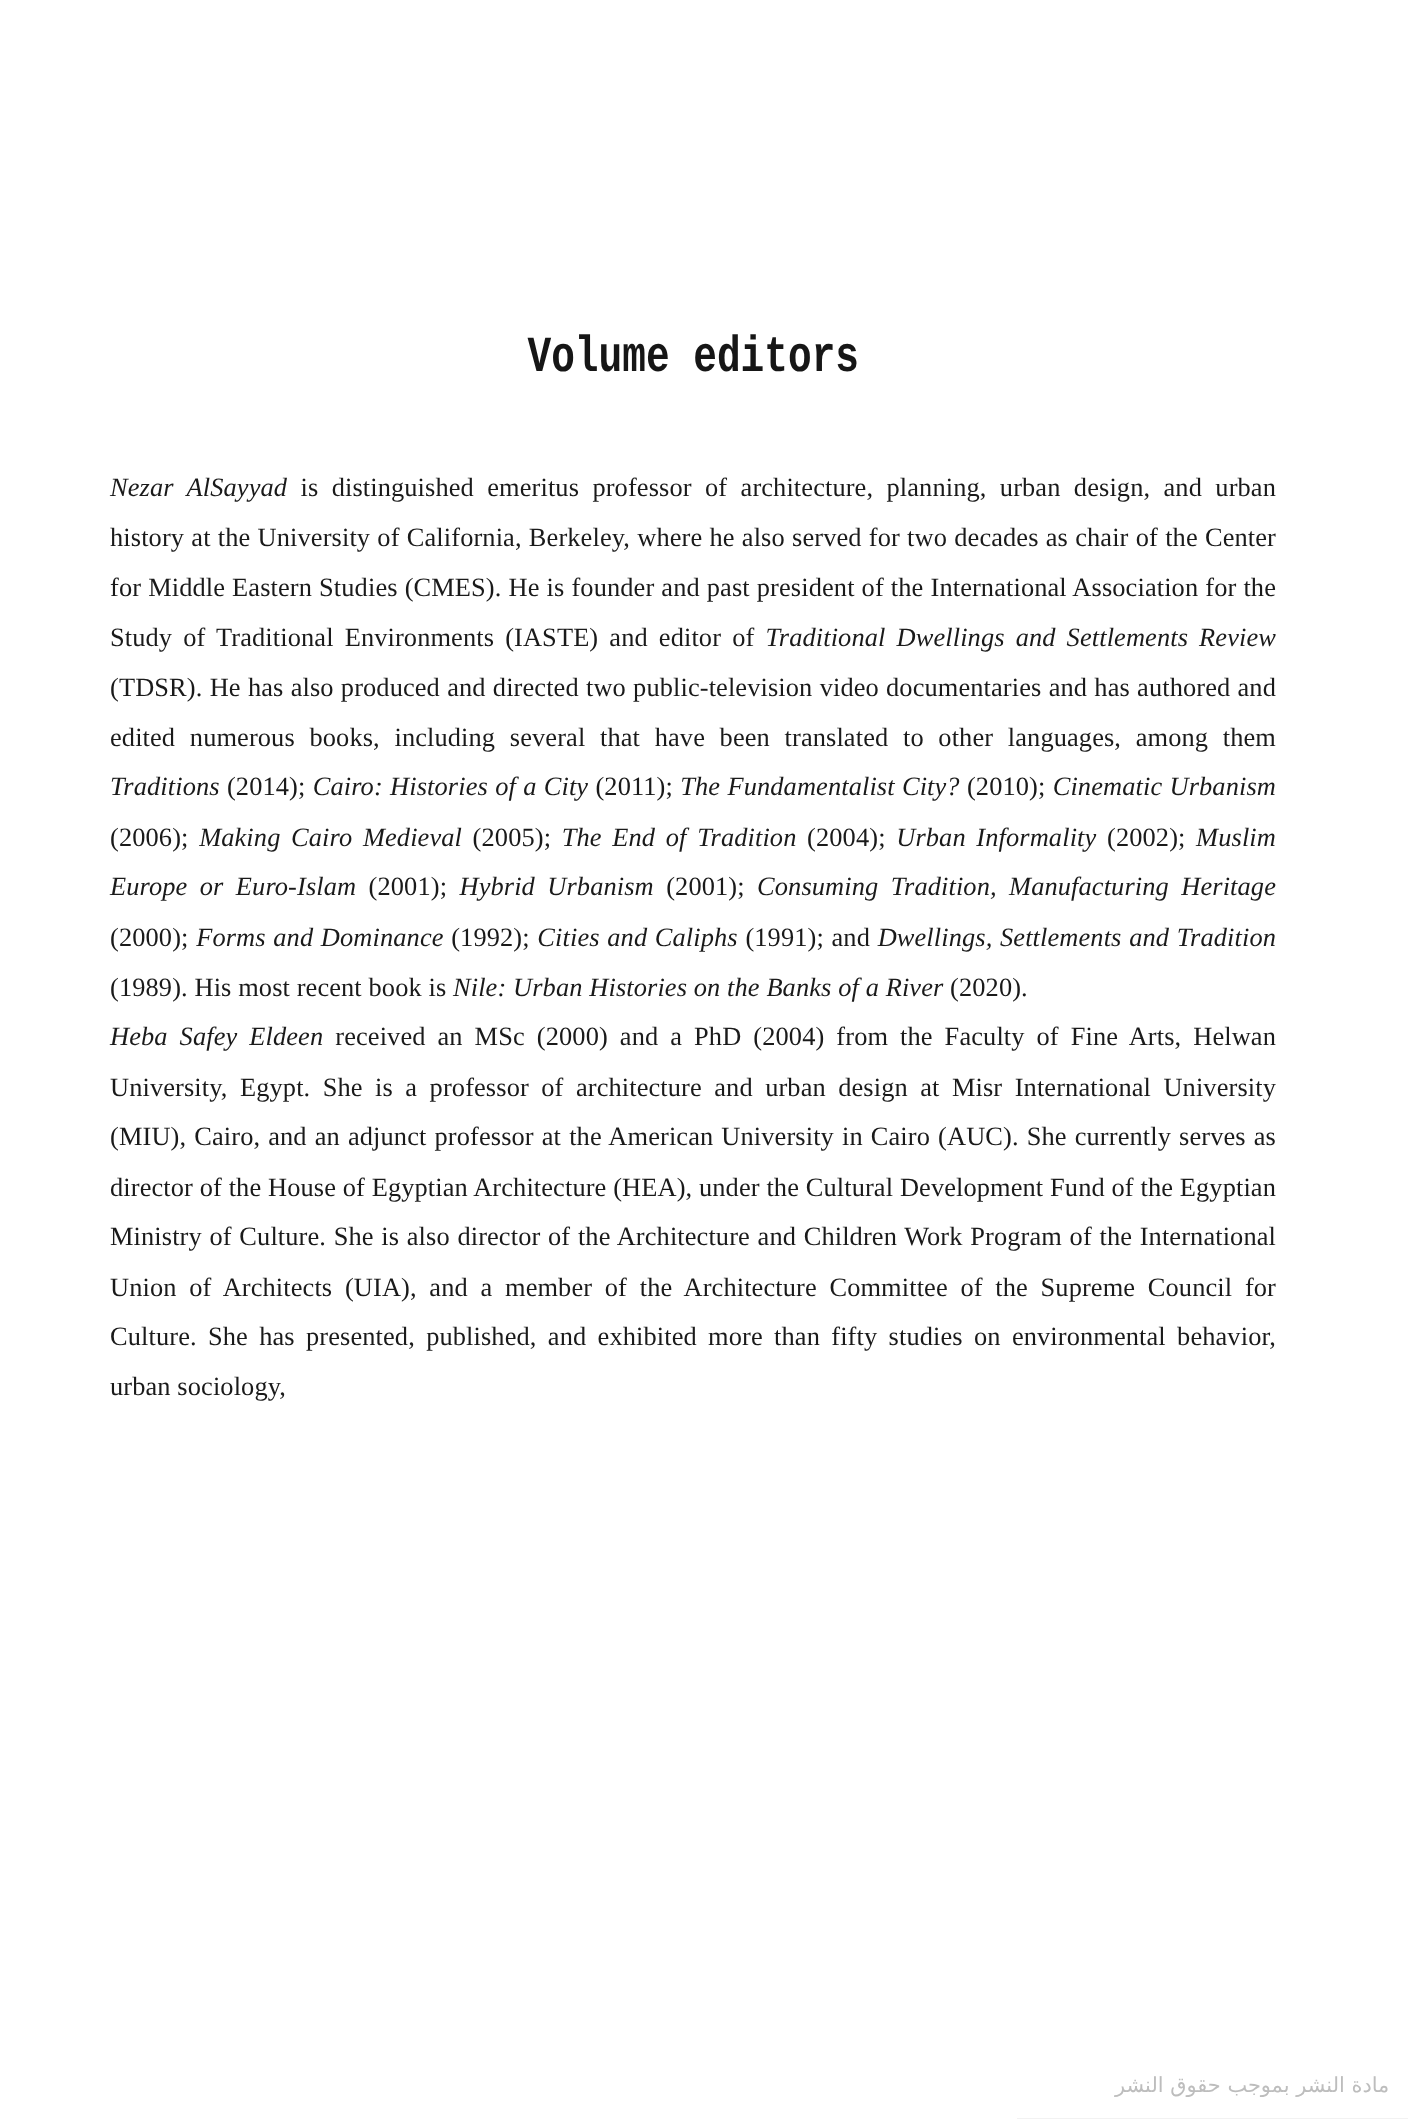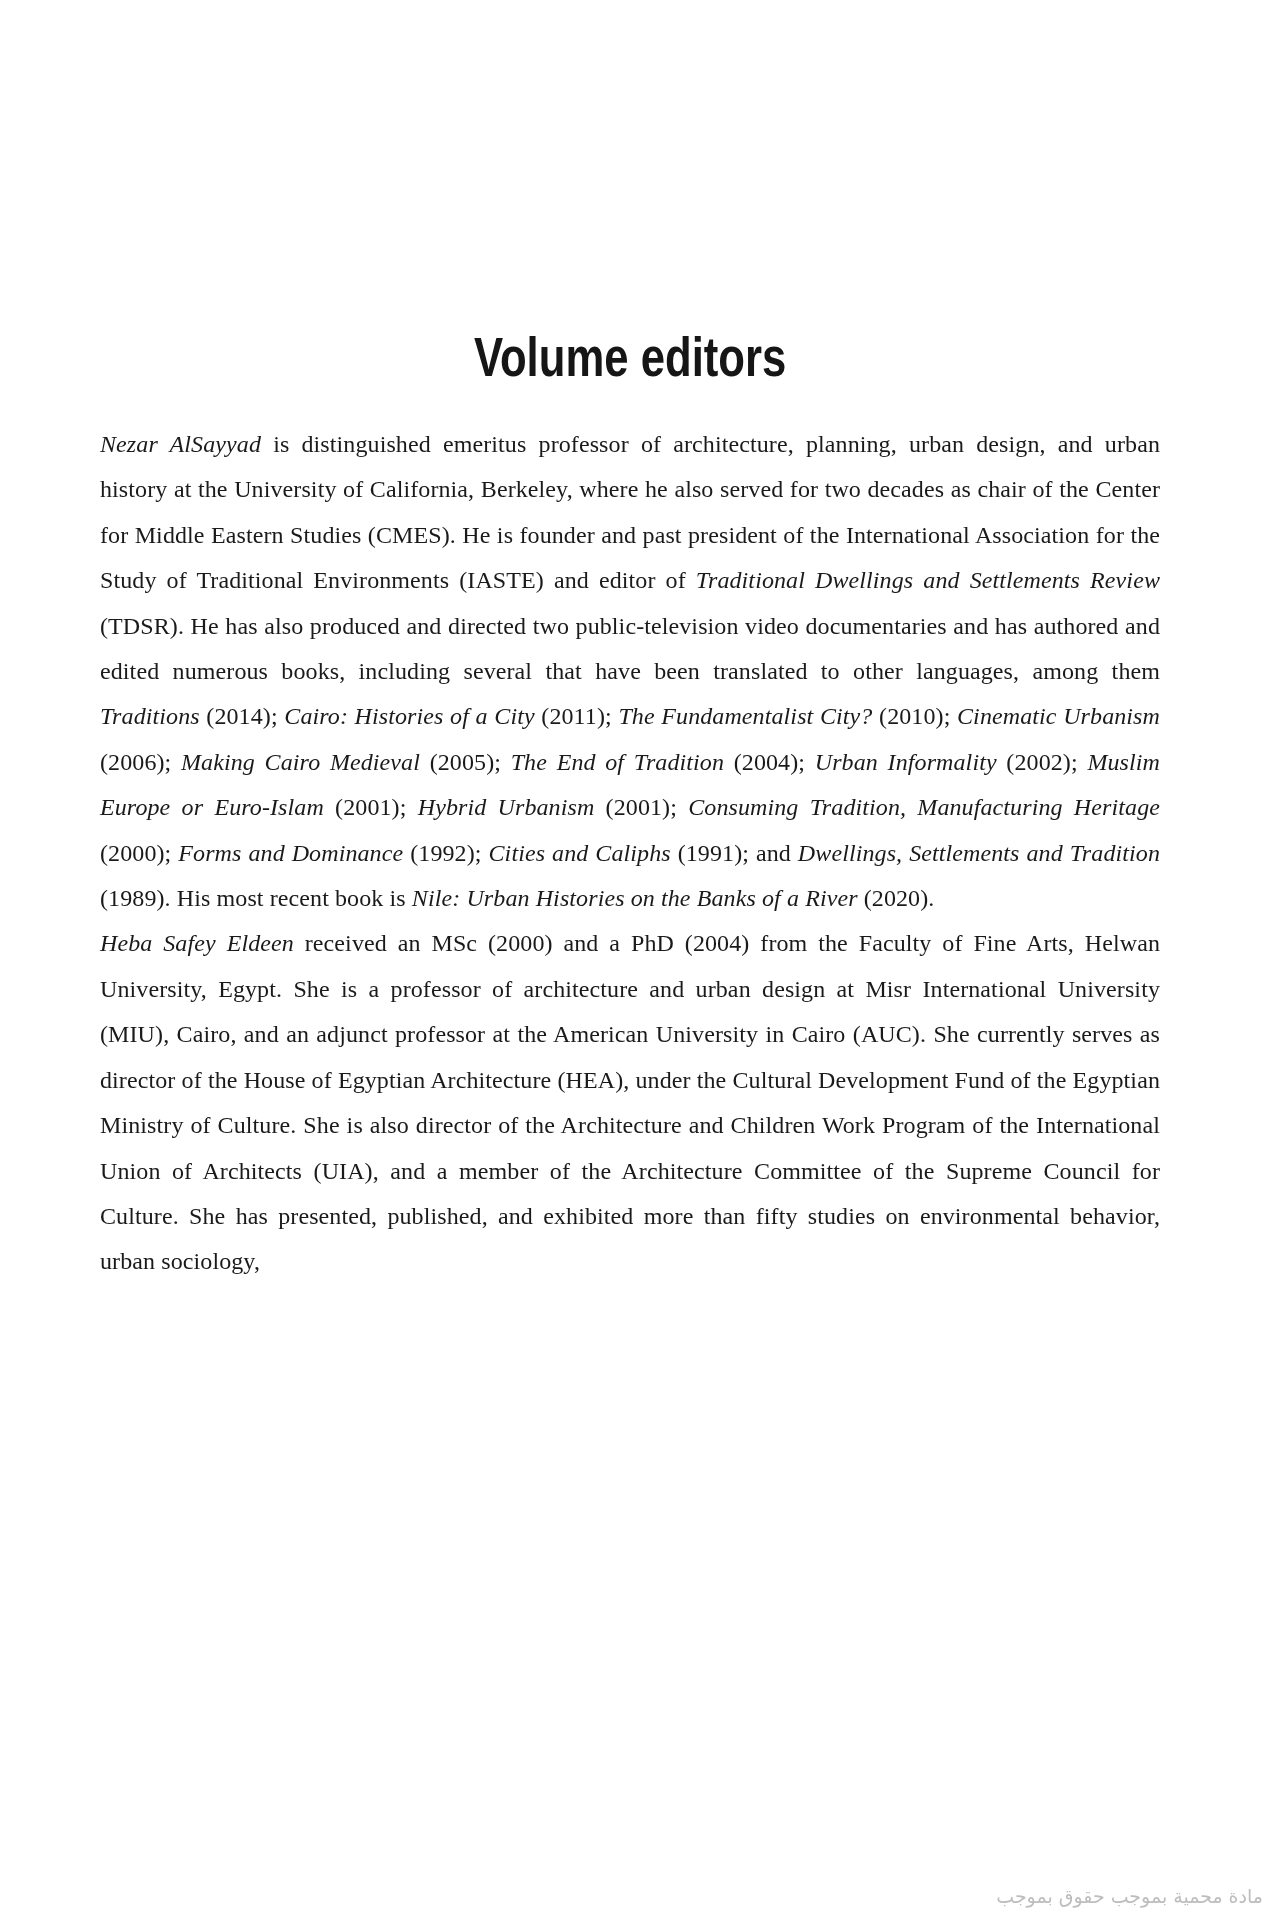--- a/index.html
+++ b/index.html
@@ -12,27 +12,27 @@
     width: 1280px;
     height: 1926px;
     margin: 0 auto;
     background: #ffffff;
     overflow: hidden;
     font-family: "Liberation Serif", serif;
     color: #1a1a1a;
   }
   .title {
     position: absolute;
-    top: 288px;
+    top: 264px;
     left: 100px;
     width: 1060px;
     text-align: center;
-    font-family: Liberation Sans, sans-serif;
+    font-family: Liberation Mono, monospace;
     font-weight: bold;
-    font-size: 56px;
+    font-size: 46px;
     line-height: 61px;
     color: #161616;
     white-space: nowrap;
   }
   .title .condense {
     display: inline-block;
     transform: scaleX(0.78);
     transform-origin: 50% 50%;
   }
   .bios {
@@ -67,14 +67,14 @@
 <body>
 
 <div class="page">
   <h1 class="title"><span class="condense">Volume editors</span></h1>
 
   <div class="bios">
       <div class="para"><i>Nezar AlSayyad</i><span> is distinguished emeritus professor of architecture, planning, urban design, and urban history at the University of California, Berkeley, where he also served for two decades as chair of the Center for Middle Eastern Studies (CMES). He is founder and past president of the International Association for the Study of Traditional Environments (IASTE) and editor of </span><i>Traditional Dwellings and Settlements Review</i><span> (TDSR). He has also produced and directed two public-television video documentaries and has authored and edited numerous books, including several that have been translated to other languages, among them </span><i>Traditions</i><span> (2014); </span><i>Cairo: Histories of a City</i><span> (2011); </span><i>The Fundamentalist City?</i><span> (2010); </span><i>Cinematic Urbanism</i><span> (2006); </span><i>Making Cairo Medieval</i><span> (2005); </span><i>The End of Tradition</i><span> (2004); </span><i>Urban Informality</i><span> (2002); </span><i>Muslim Europe or Euro-Islam</i><span> (2001); </span><i>Hybrid Urbanism</i><span> (2001); </span><i>Consuming Tradition, Manufacturing Heritage</i><span> (2000); </span><i>Forms and Dominance</i><span> (1992); </span><i>Cities and Caliphs</i><span> (1991); and </span><i>Dwellings, Settlements and Tradition</i><span> (1989). His most recent book is </span><i>Nile: Urban Histories on the Banks of a River</i><span> (2020).</span></div>
       <div class="para"><i>Heba Safey Eldeen</i><span> received an MSc (2000) and a PhD (2004) from the Faculty of Fine Arts, Helwan University, Egypt. She is a professor of architecture and urban design at Misr International University (MIU), Cairo, and an adjunct professor at the American University in Cairo (AUC). She currently serves as director of the House of Egyptian Architecture (HEA), under the Cultural Development Fund of the Egyptian Ministry of Culture. She is also director of the Architecture and Children Work Program of the International Union of Architects (UIA), and a member of the Architecture Committee of the Supreme Council for Culture. She has presented, published, and exhibited more than fifty studies on environmental behavior, urban sociology,</span></div>
     </div>
 
-  <div class="watermark">مادة محمية بموجب حقوق بموجب</div>
+  <div class="watermark">مادة النشر بموجب حقوق النشر</div>
 </div>
 
 </body></html>

